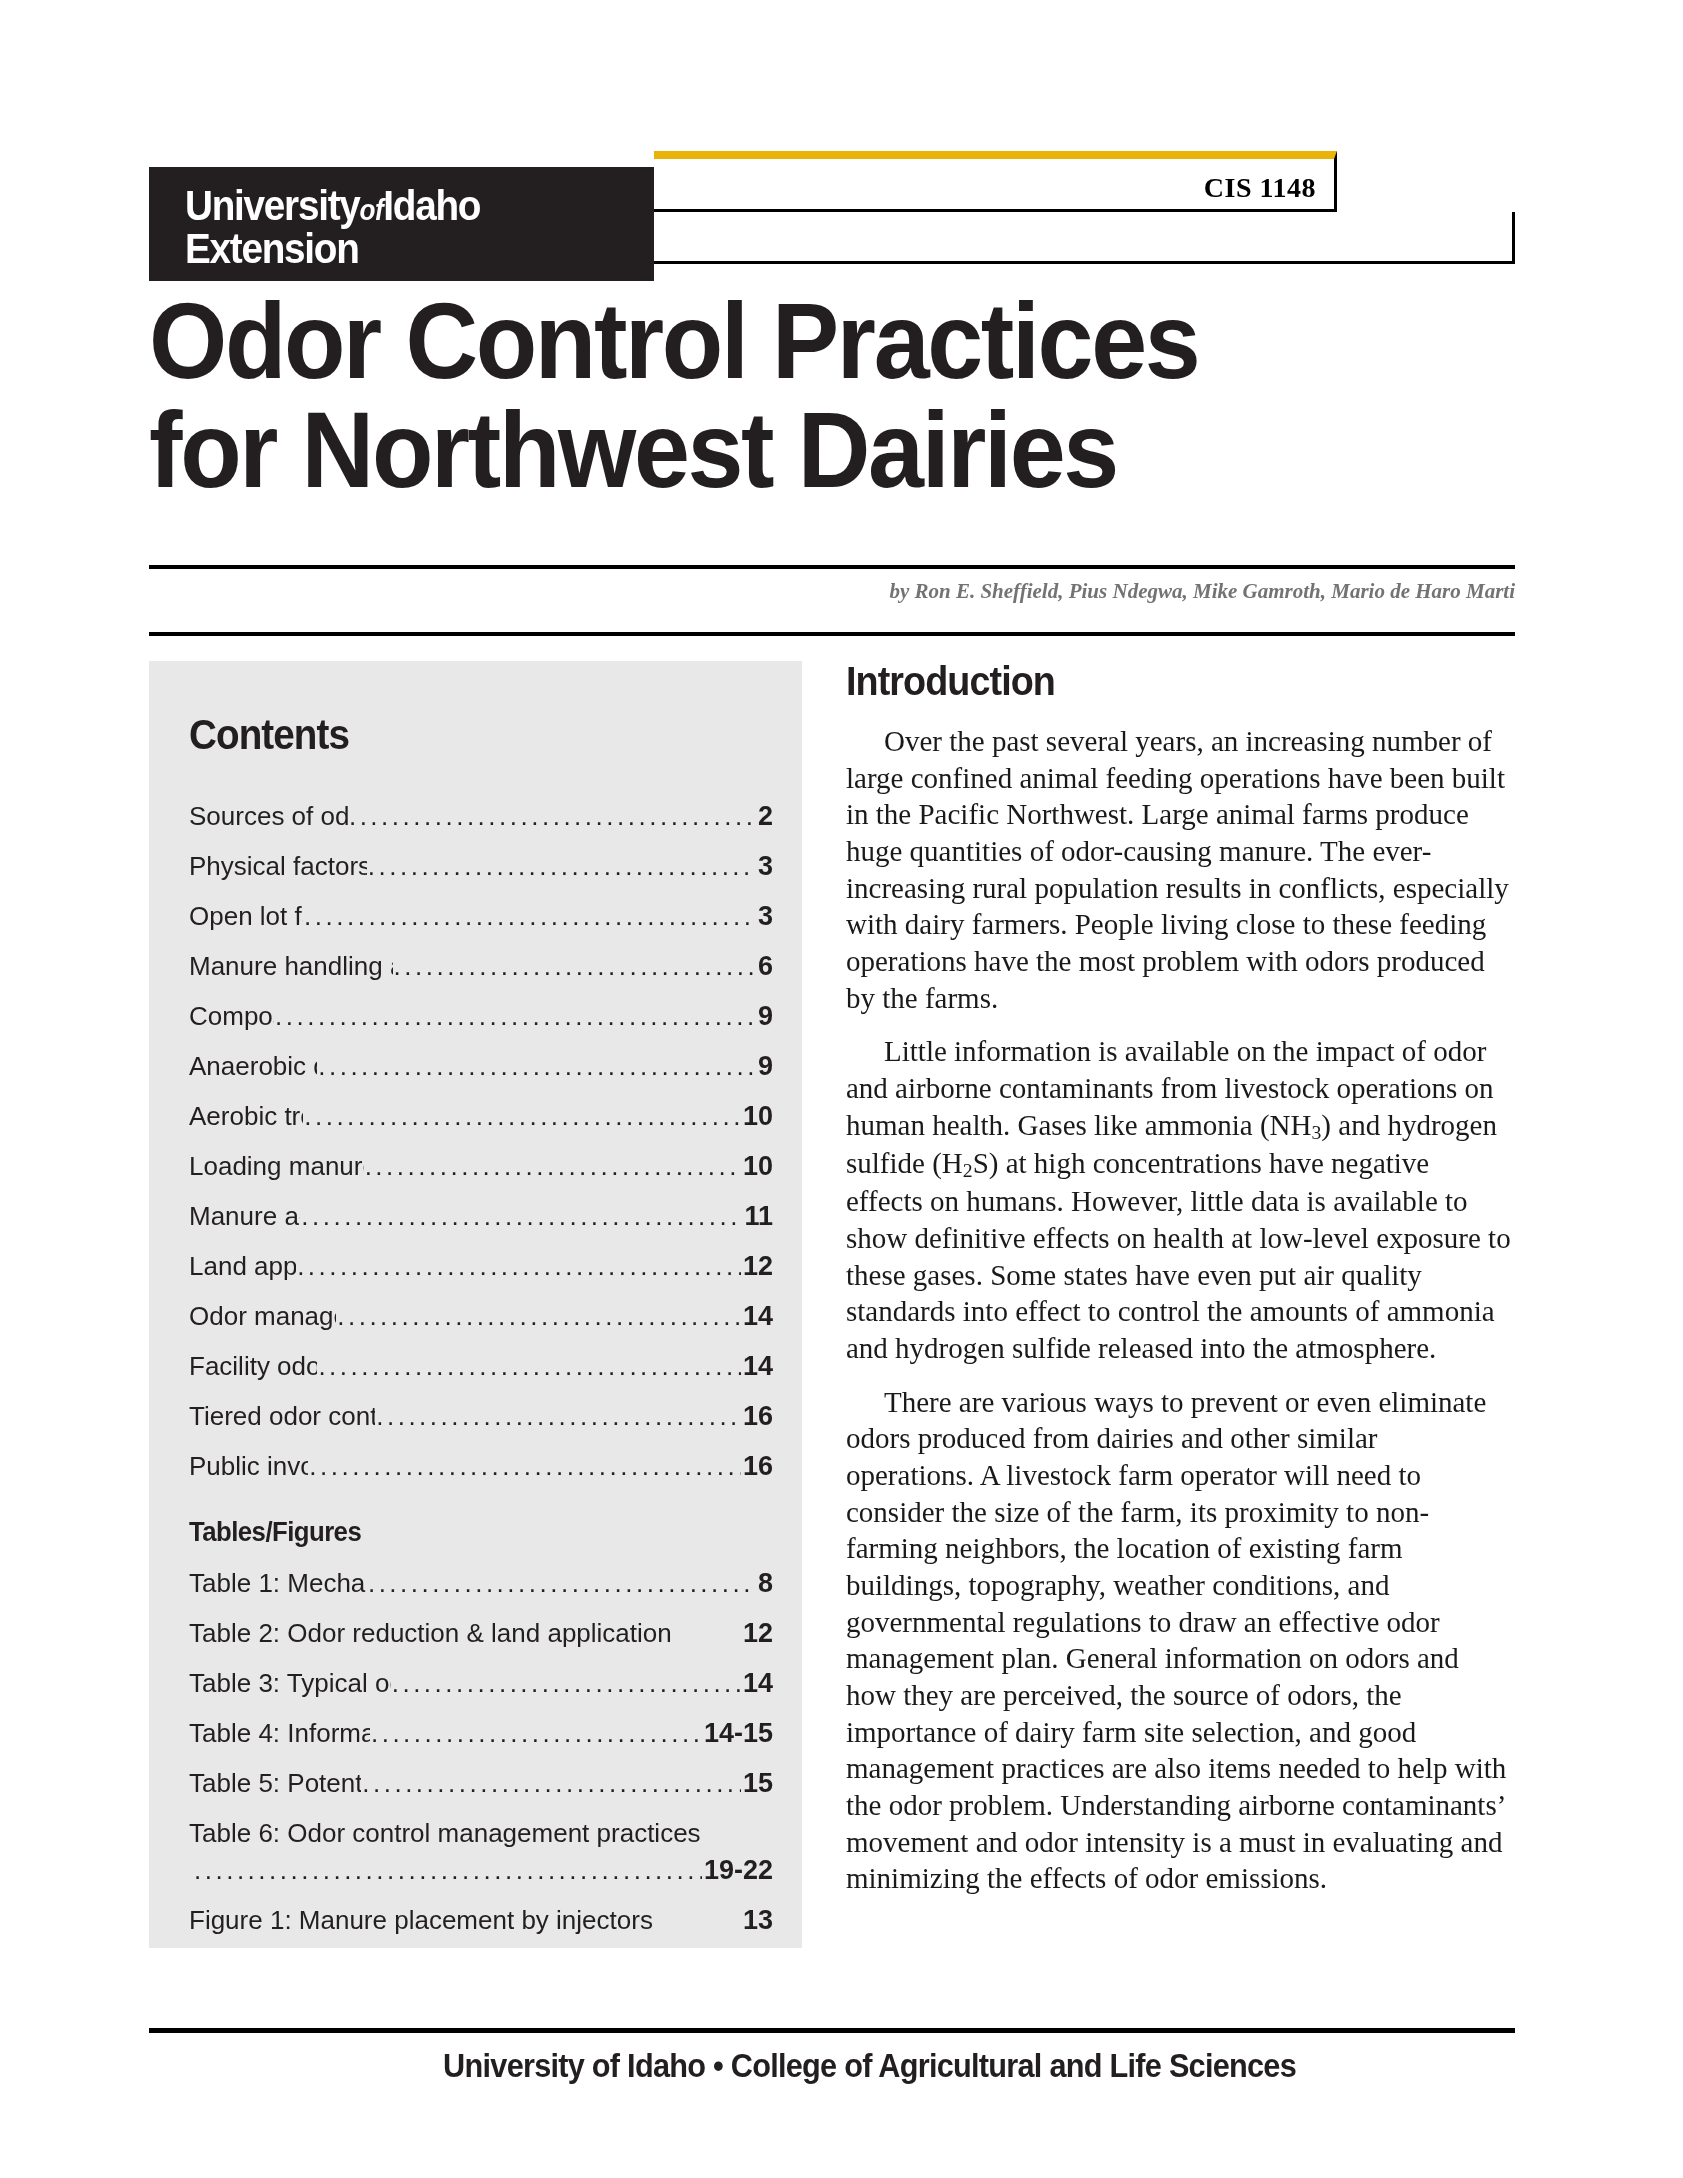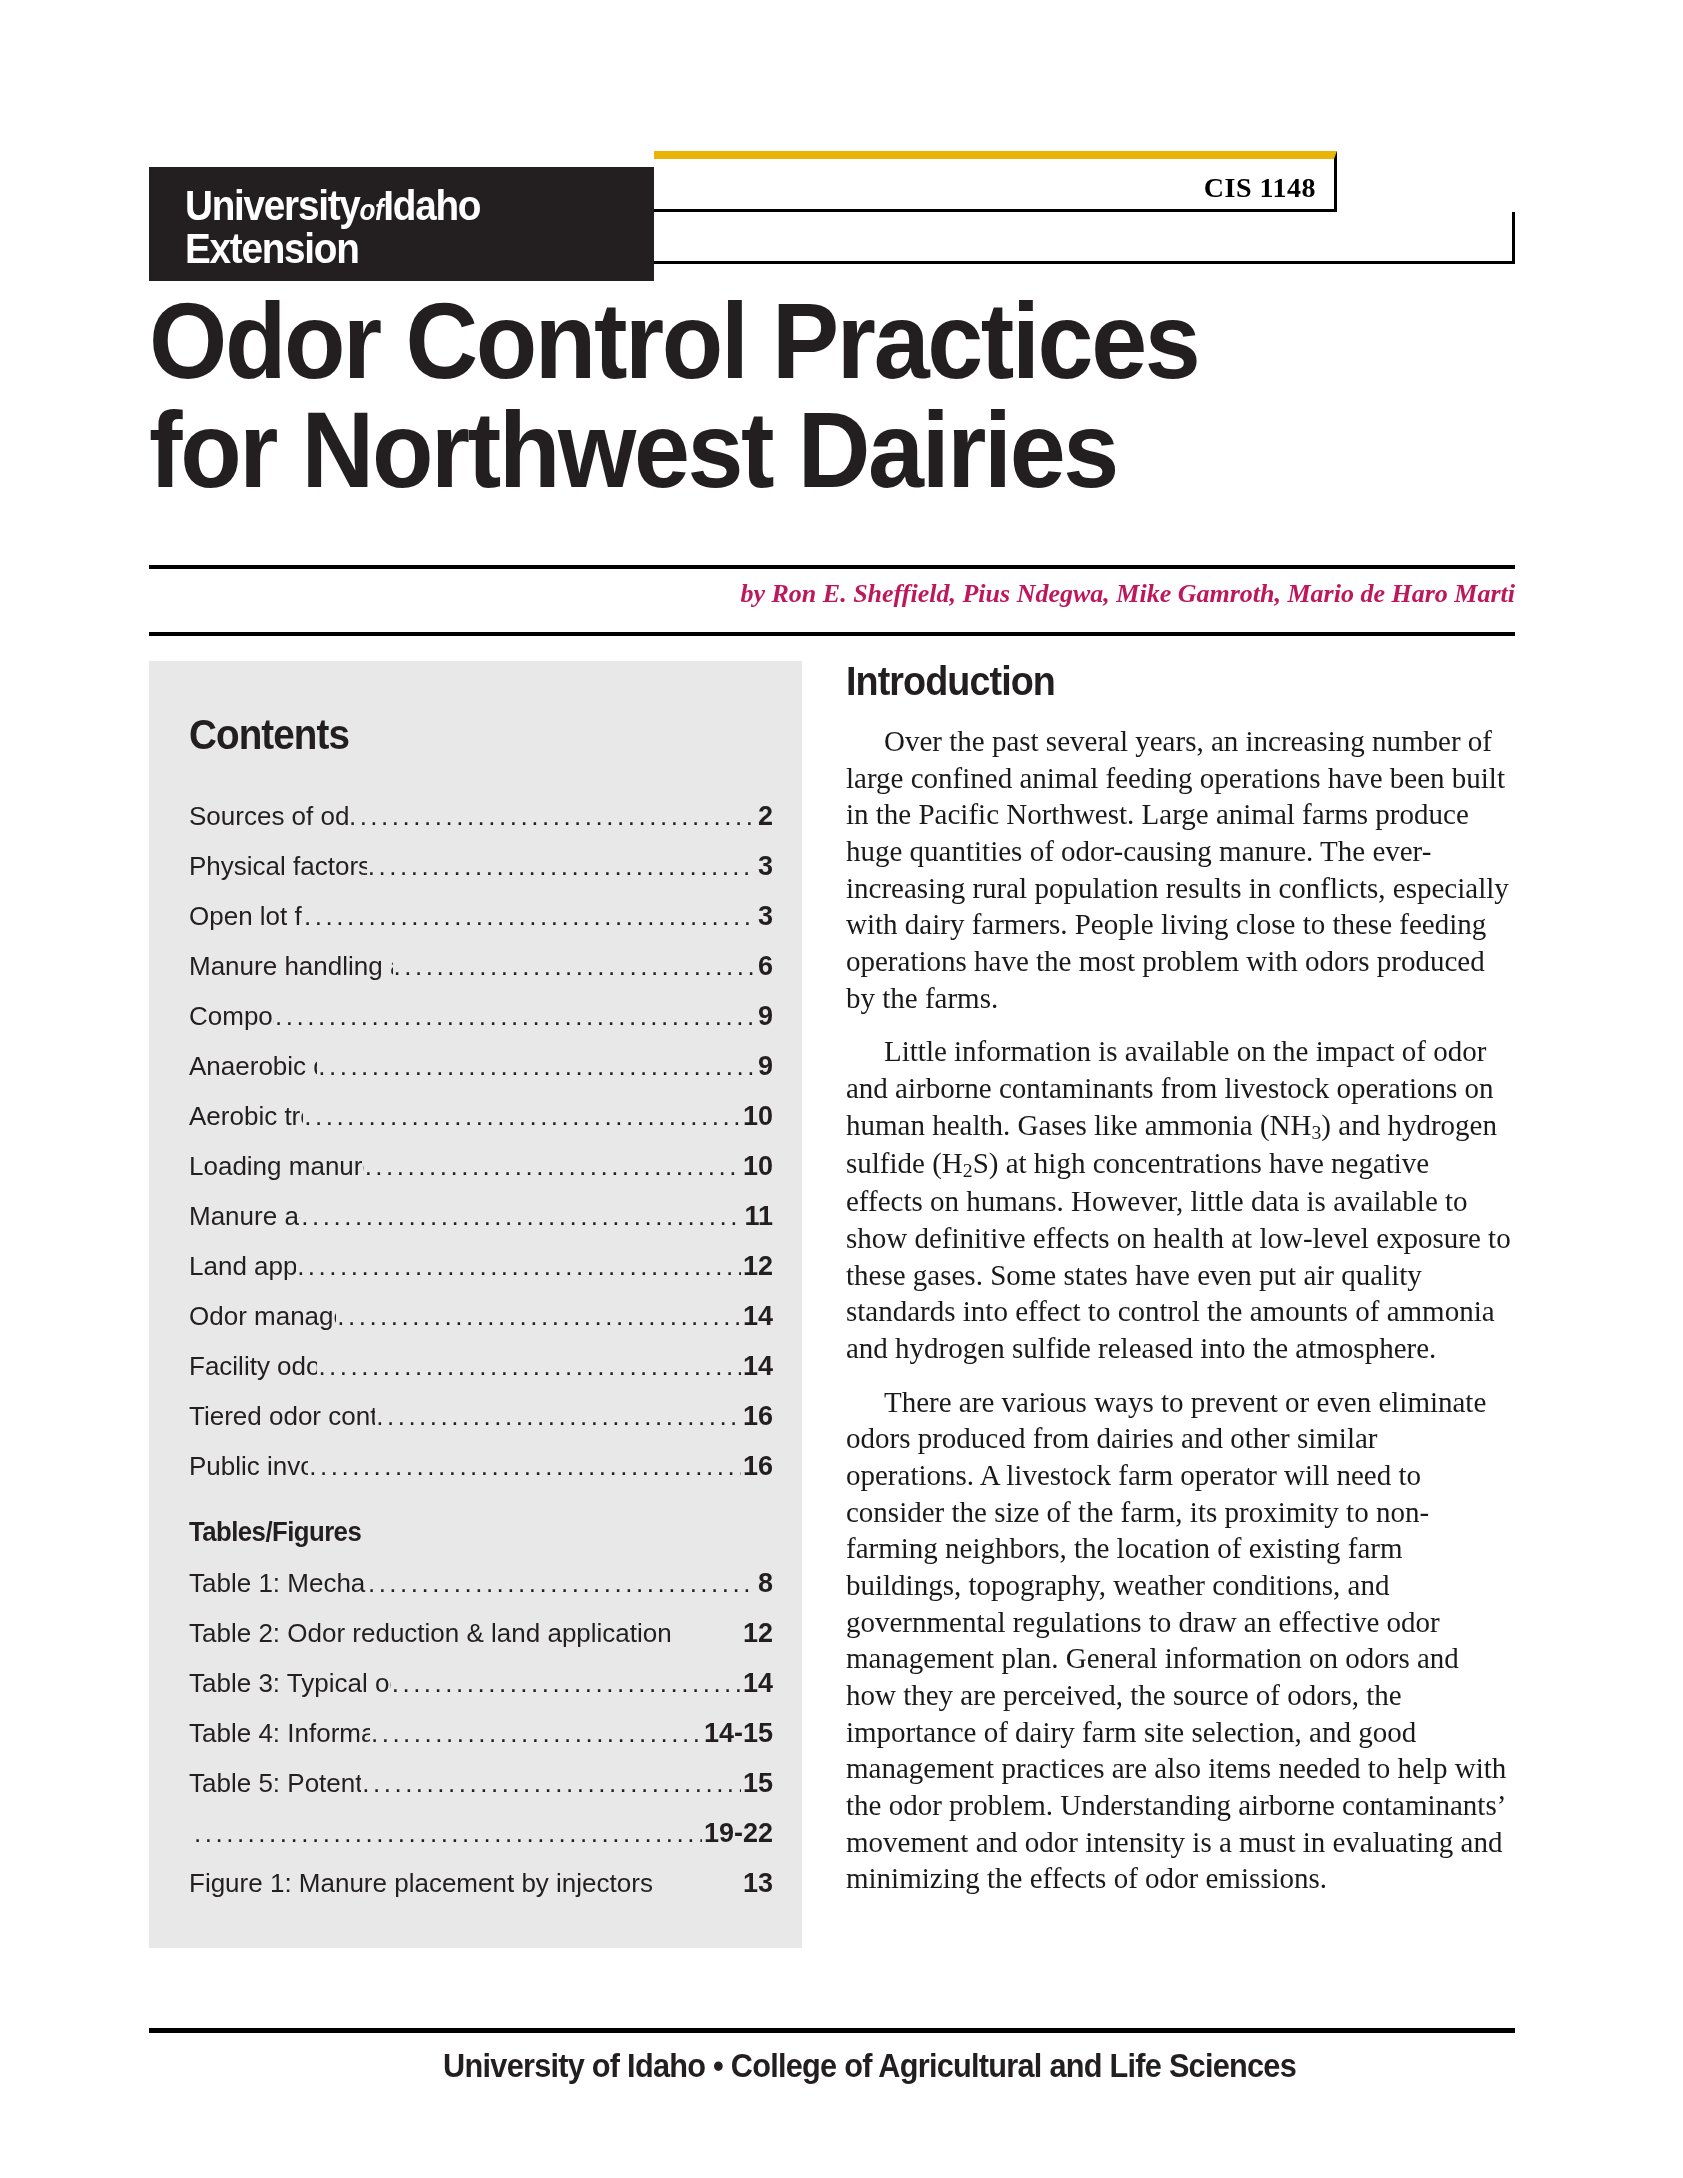--- a/index.html
+++ b/index.html
@@ -129,22 +129,22 @@
     height: 4px;
     background: #000;
   }
   .byline {
     position: absolute;
     right: 168px;
     top: 579px;
     font-family: "Liberation Serif", serif;
     font-weight: bold;
     font-style: italic;
-    font-size: 26px;
-    color: #be185d;
+    font-size: 21px;
+    color: #737373;
     white-space: nowrap;
   }
   .rule-bot {
     position: absolute;
     left: 149px;
     top: 632px;
     width: 1366px;
     height: 4px;
     background: #000;
   }
@@ -396,20 +396,24 @@
         <li class="toc-row">
             <span class="lbl">Table 4: Information needed in OMPs</span>
             <span class="leader"></span>
             <span class="pg">14-15</span>
           </li>
         <li class="toc-row">
             <span class="lbl">Table 5: Potential odor sources</span>
             <span class="leader"></span>
             <span class="pg">15</span>
           </li>
+        <li class="toc-row wrapline nodots">
+            <span class="lbl">Table 6: Odor control management practices</span>
+            <span class="leader"></span>
+          </li>
         <li class="toc-row contline">
             <span class="lbl"></span>
             <span class="leader"></span>
             <span class="pg">19-22</span>
           </li>
         <li class="toc-row nodots">
             <span class="lbl">Figure 1: Manure placement by injectors</span>
             <span class="leader"></span>
             <span class="pg">13</span>
           </li>

